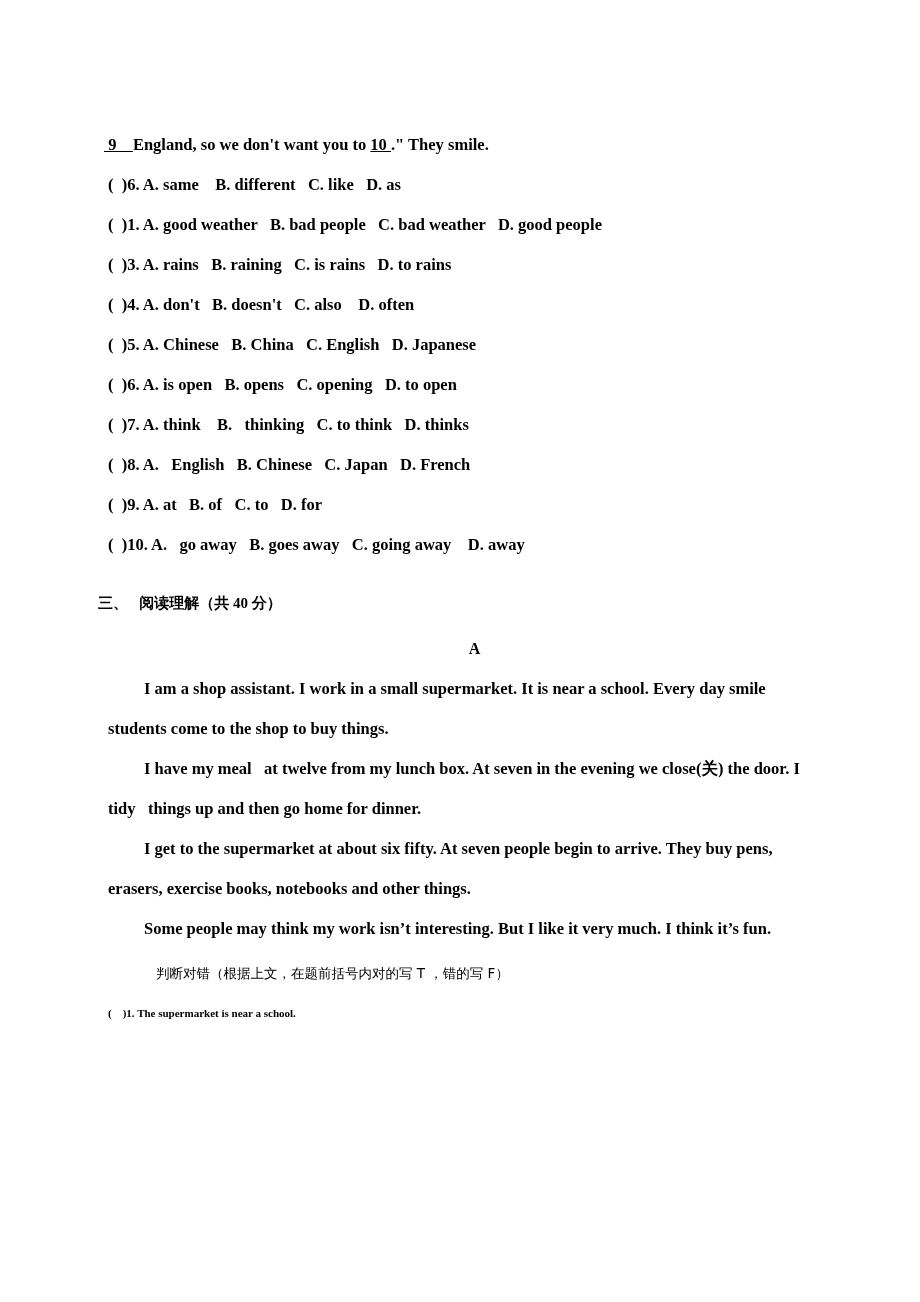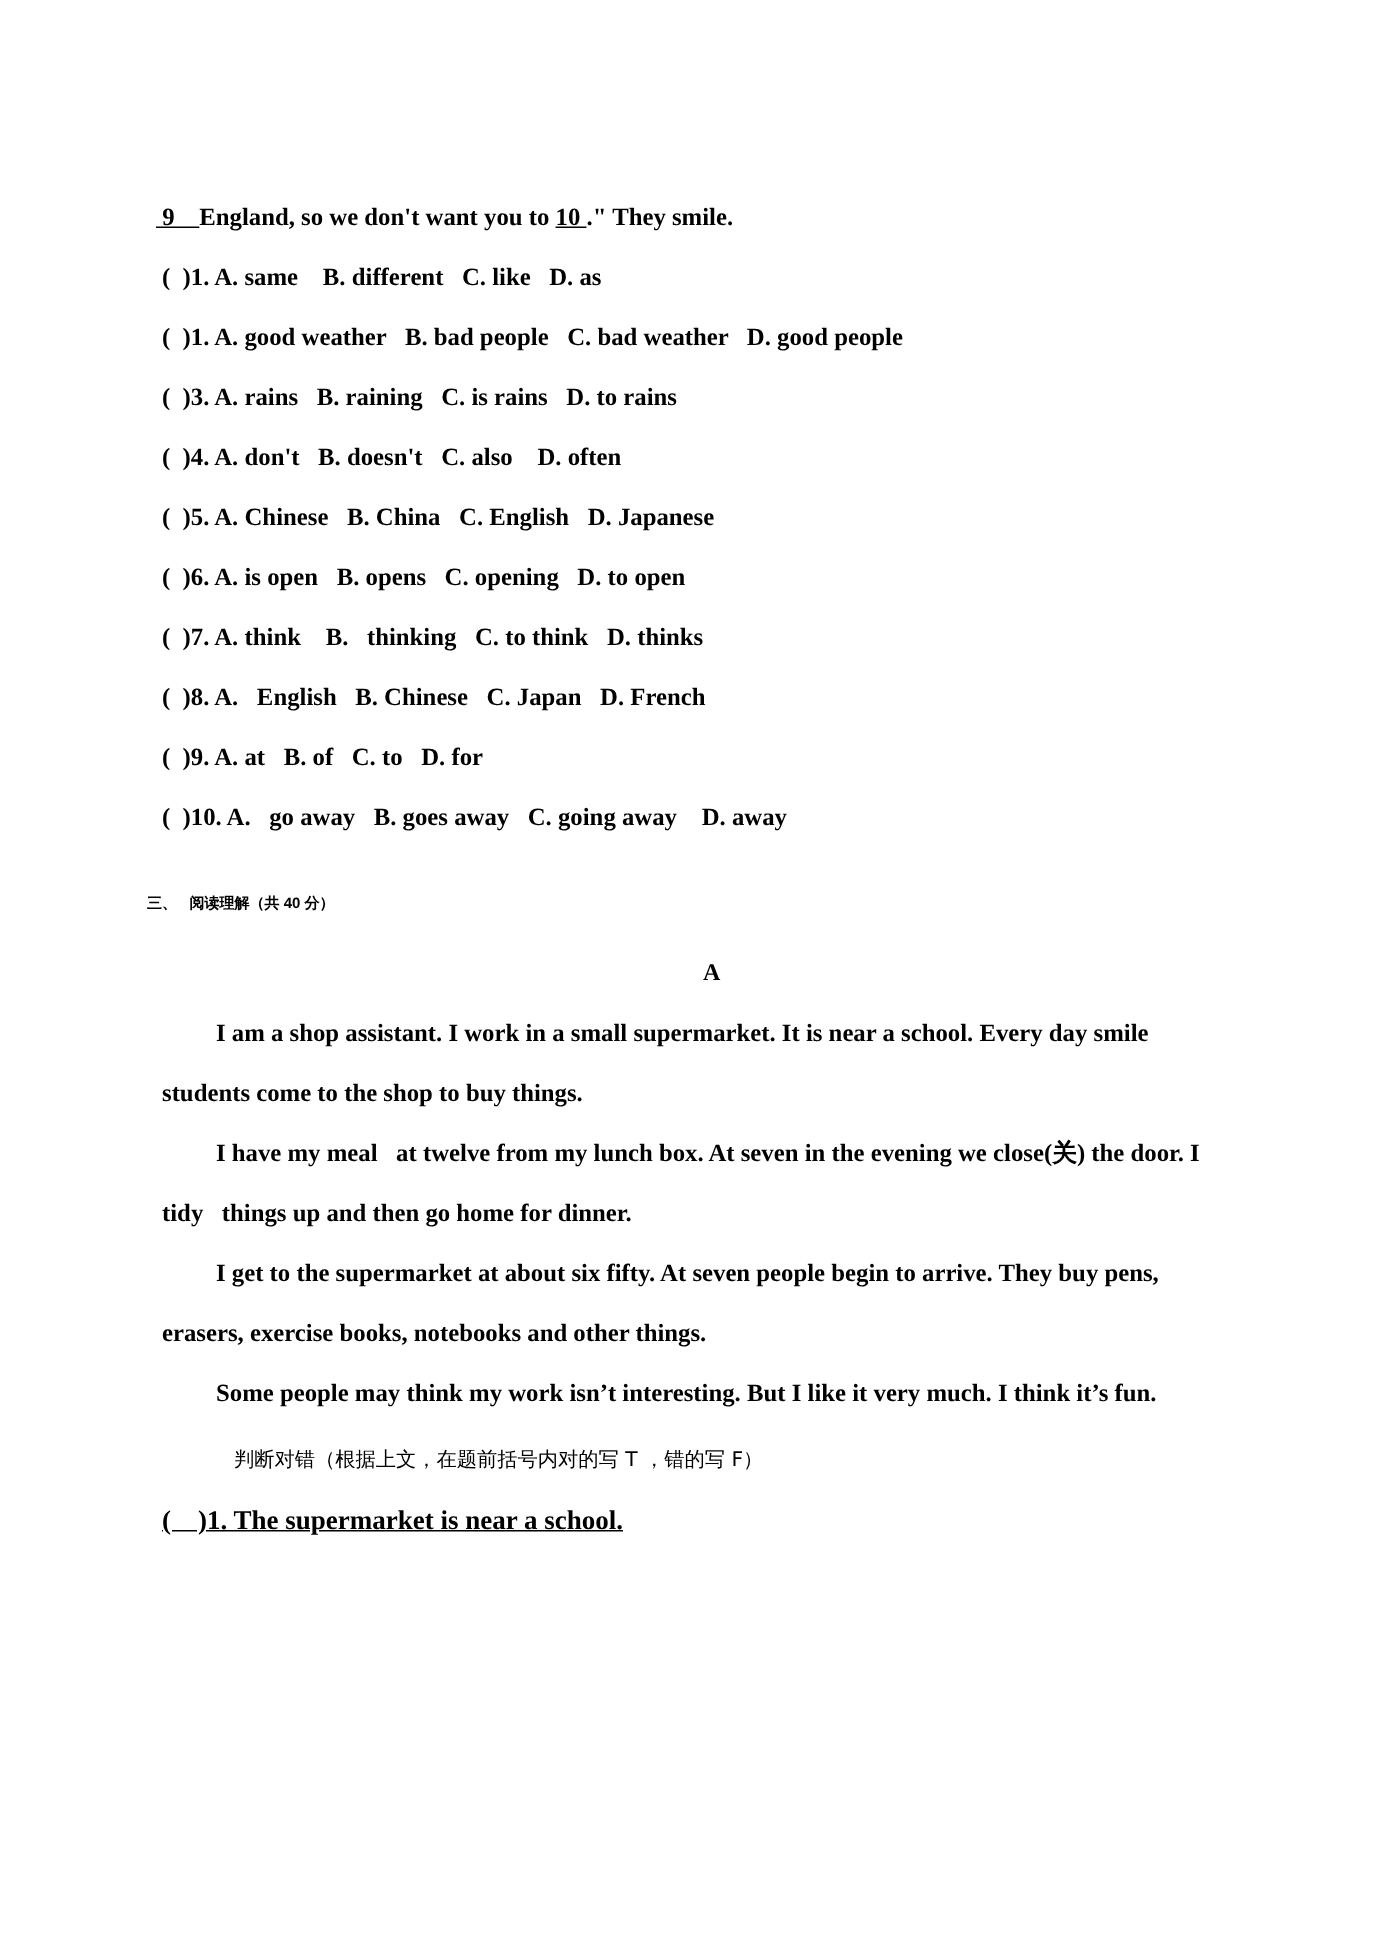--- a/index.html
+++ b/index.html
@@ -40,22 +40,22 @@
   .mc-row {
     font-size: 16.5px;
     font-weight: bold;
     line-height: 40px;
     white-space: pre;
     margin-left: 0px;
   }
 
   
   .section-heading {
-    font-family: Liberation Sans, sans-serif;
-    font-size: 10px;
+    font-family: Liberation Serif, serif;
+    font-size: 15px;
     font-weight: bold;
     line-height: 44px;
     white-space: pre;
     margin-left: -10px;
     margin-top: 16px;
   }
 
   
   .passage-label {
     font-size: 16px;
@@ -84,36 +84,35 @@
     font-size: 13.5px;
     font-weight: normal;
     line-height: 40px;
     white-space: pre;
     margin-left: 48px;
     margin-top: 4px;
   }
 
   
   .tf-row {
-    font-size: 18px;
+    font-size: 11px;
     font-weight: bold;
     line-height: 40px;
     white-space: pre;
     margin-left: 0px;
-    text-decoration: underline;
   }
 </style>
 </head>
 <body>
 
 <div class="page">
 
   <div class="cloze-line"><span class="blank"> 9    </span><span>England, so we don't want you to </span><span class="blank">10 </span><span>." They smile.</span></div>
 
-  <div class="mc-row">(  )1. A. same    B. different   C. like   D. as</div>
+  <div class="mc-row">(  )6. A. same    B. different   C. like   D. as</div>
   <div class="mc-row">(  )1. A. good weather   B. bad people   C. bad weather   D. good people</div>
   <div class="mc-row">(  )3. A. rains   B. raining   C. is rains   D. to rains</div>
   <div class="mc-row">(  )4. A. don't   B. doesn't   C. also    D. often</div>
   <div class="mc-row">(  )5. A. Chinese   B. China   C. English   D. Japanese</div>
   <div class="mc-row">(  )6. A. is open   B. opens   C. opening   D. to open</div>
   <div class="mc-row">(  )7. A. think    B.   thinking   C. to think   D. thinks</div>
   <div class="mc-row">(  )8. A.   English   B. Chinese   C. Japan   D. French</div>
   <div class="mc-row">(  )9. A. at   B. of   C. to   D. for</div>
   <div class="mc-row">(  )10. A.   go away   B. goes away   C. going away    D. away</div>
 

